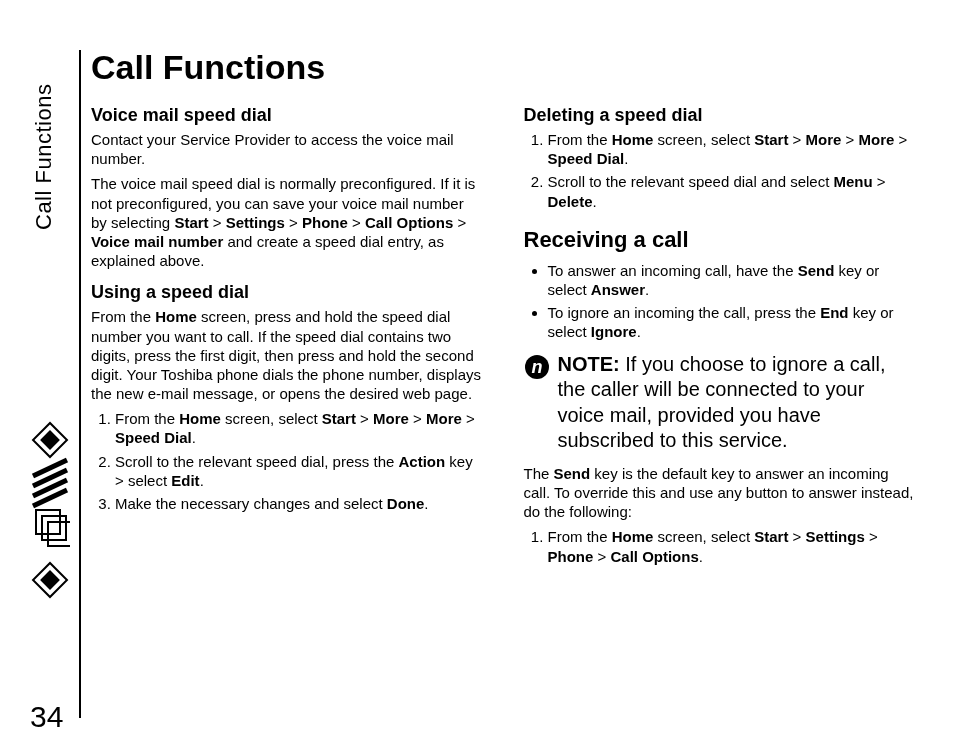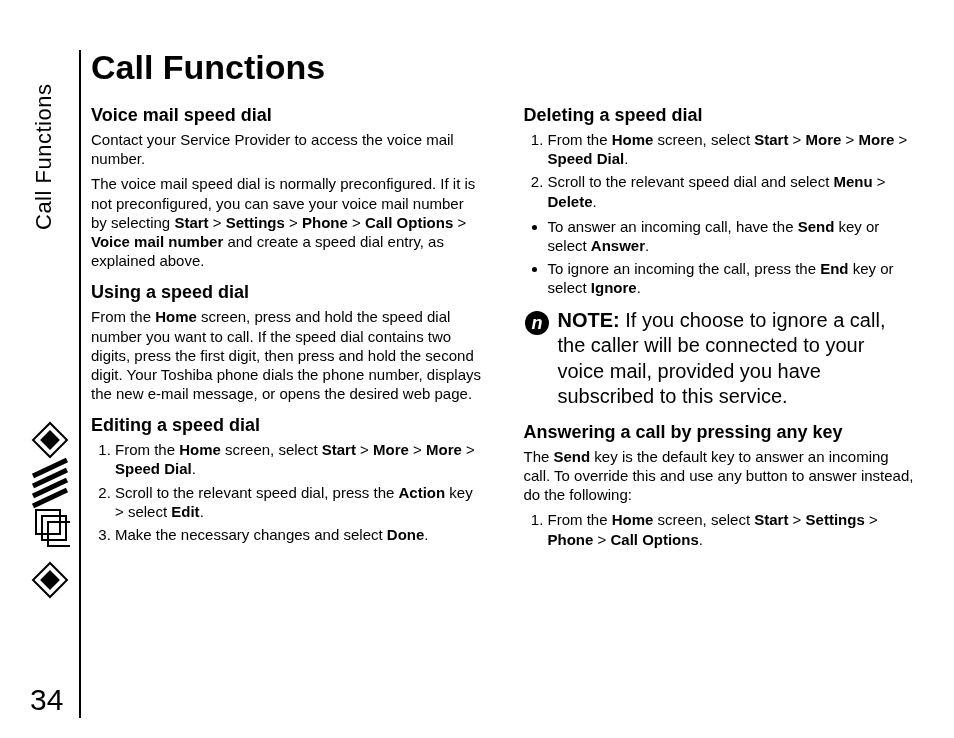--- a/index.html
+++ b/index.html
@@ -33,21 +33,21 @@
   }
   .side-decoration {
     position: absolute;
     left: 30px;
     top: 420px;
     width: 40px;
   }
   .page-number {
     position: absolute;
     left: 30px;
-    bottom: 21px;
+    bottom: 4px;
     font-size: 30px;
     font-weight: normal;
     text-align: right;
   }
   .vrule {
     position: absolute;
     left: 79px;
     top: 50px;
     bottom: 20px;
     width: 1.5px;
@@ -161,21 +161,20 @@
         <p class="body">Contact your Service Provider to access the    voice mail number.</p>
         <p class="body">
           <span>The voice mail speed dial is normally preconfigured. If it is not preconfigured, you can save your voice mail number by selecting </span><b>Start</b><span> &gt; </span><b>Settings</b><span> &gt; </span><b>Phone</b><span> &gt; </span><b>Call Options</b><span> &gt; </span><b>Voice mail number</b><span> and create a speed dial entry, as explained above.</span>
         </p>
 
         <h3 class="subsection">Using a speed dial</h3>
         <p class="body">
           <span>From the </span><b>Home</b><span> screen, press and hold the speed dial number you want to call. If the speed dial contains two digits, press the first digit, then press and hold the second digit. Your Toshiba phone dials the phone number, displays the new e-mail message, or opens the desired web page.</span>
         </p>
 
-        <h3 class="subsection">Editing a speed dial</h3>
         <ol class="steps">
           <li>
             <span>From the </span><b>Home</b><span> screen, select </span><b>Start</b><span> &gt; </span><b>More</b><span> &gt; </span><b>More</b><span> &gt; </span><b>Speed Dial</b><span>.</span>
           </li>
           <li>
             <span>Scroll to the relevant speed dial, press the </span><b>Action</b><span> key &gt; select </span><b>Edit</b><span>.</span>
           </li>
           <li>
             <span>Make the necessary changes and select </span><b>Done</b><span>.</span>
           </li>
@@ -187,20 +186,21 @@
         <h3 class="subsection" style="margin-top:0">Deleting a speed dial</h3>
         <ol class="steps">
           <li>
             <span>From the </span><b>Home</b><span> screen, select </span><b>Start</b><span> &gt; </span><b>More</b><span> &gt; </span><b>More</b><span> &gt; </span><b>Speed Dial</b><span>.</span>
           </li>
           <li>
             <span>Scroll to the relevant speed dial and select </span><b>Menu</b><span> &gt; </span><b>Delete</b><span>.</span>
           </li>
         </ol>
 
+        <h2 class="section">Receiving a call</h2>
 
         <ul class="bullets">
           <li>
             <span>To answer an incoming call, have the </span><b>Send</b><span> key or select </span><b>Answer</b><span>.</span>
           </li>
           <li>
             <span>To ignore an incoming the call, press the </span><b>End</b><span> key or select </span><b>Ignore</b><span>.</span>
           </li>
         </ul>
 
@@ -209,21 +209,20 @@
             <svg viewBox="0 0 26 26" width="26" height="26">
               <circle cx="13" cy="13" r="12" fill="#000"></circle>
               <text x="13" y="19" text-anchor="middle" font-family="Arial" font-size="18" font-style="italic" font-weight="bold" fill="#fff">n</text>
             </svg>
           </div>
           <div class="note-text">
             <b>NOTE:</b><span> If you choose to ignore a call, the caller will be connected to your voice mail, provided you have subscribed to this service.</span>
           </div>
         </div>
 
-        <h3 class="subsection">Answering a call by pressing any key</h3>
         <p class="body">
           <span>The </span><b>Send</b><span> key is the default key to answer an incoming call. To override this and use any button to answer instead, do the following:</span>
         </p>
         <ol class="steps">
           <li>
             <span>From the </span><b>Home</b><span> screen, select </span><b>Start</b><span> &gt; </span><b>Settings</b><span> &gt; </span><b>Phone</b><span> &gt; </span><b>Call Options</b><span>.</span>
           </li>
         </ol>
       </div>
     </div>

